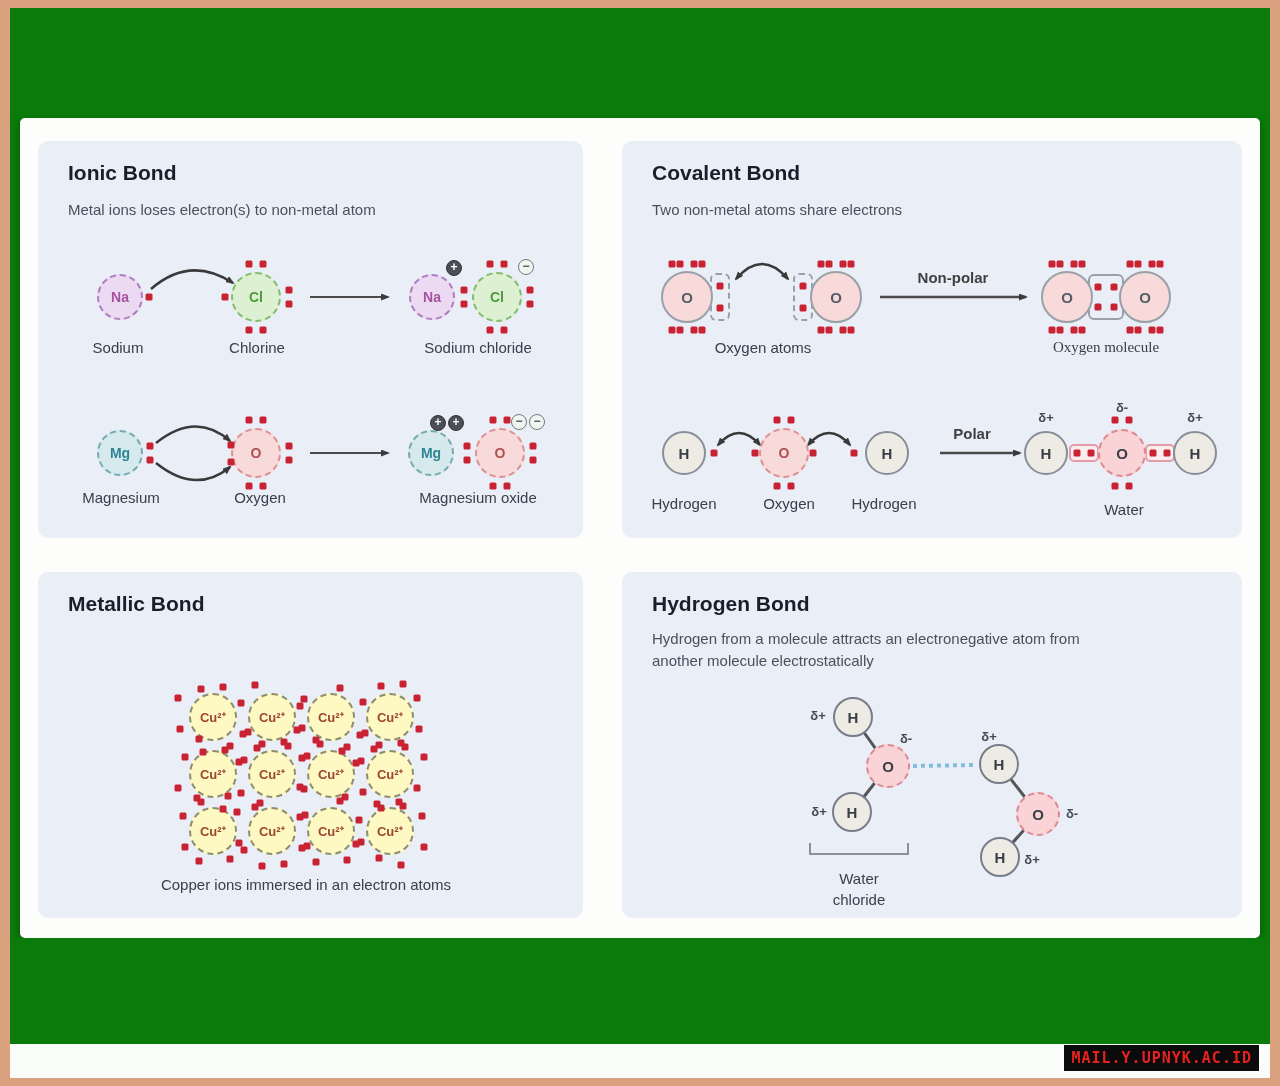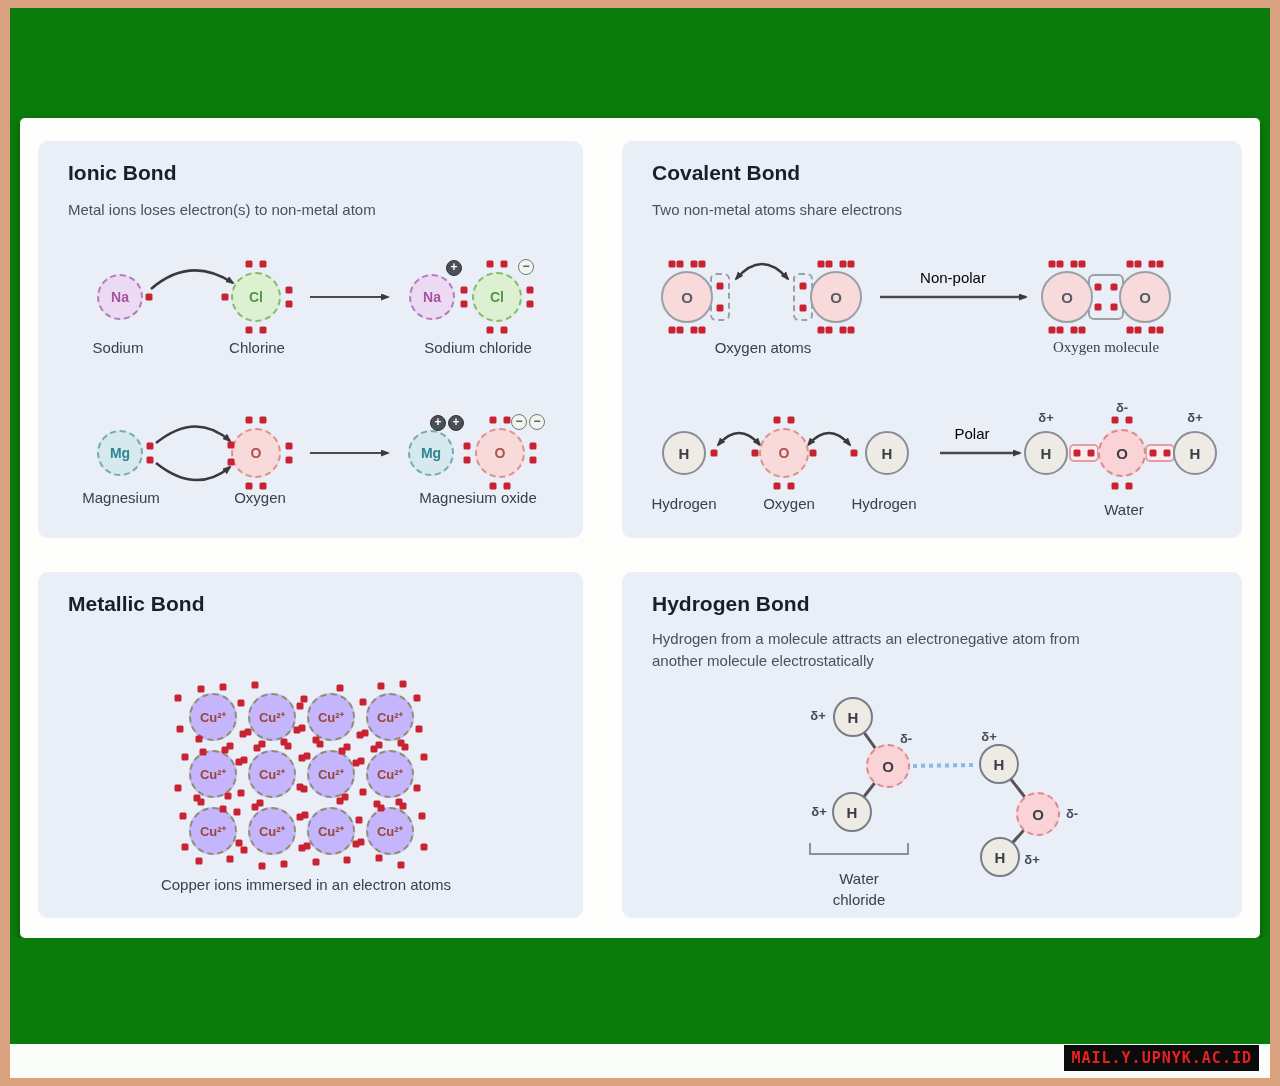--- a/index.html
+++ b/index.html
@@ -20,25 +20,25 @@
   .atom { position:absolute; transform:translate(-50%,-50%); border-radius:50%;
     display:flex; align-items:center; justify-content:center; font-weight:bold; z-index:2; }
   .a-na { width:46px; height:46px; background:#ecdaf2; border:2px dashed #b07cc2; color:#a652a0; font-size:14px; }
   .a-cl { width:50px; height:50px; background:#def0d2; border:2px dashed #83bb70; color:#4d9a3c; font-size:14px; }
   .a-mg { width:46px; height:46px; background:#d6e9ec; border:2px dashed #74aab4; color:#2e8694; font-size:14px; }
   .a-oi { width:50px; height:50px; background:#f8dada; border:2px dashed #dd9090; color:#b05050; font-size:14px; }
   .a-oc { width:52px; height:52px; background:#f8dada; border:2px solid #9aa0a8; color:#555d66; font-size:15px; }
   .a-h  { width:44px; height:44px; background:#edebe3; border:2px solid #878e99; color:#3a3f47; font-size:15px; }
   .a-ohb{ width:44px; height:44px; background:#f9d3d6; border:2px dashed #dd8890; color:#3a3f47; font-size:15px; }
   .a-hhb{ width:40px; height:40px; background:#edebe3; border:2px solid #777e89; color:#3a3f47; font-size:15px; }
-  .a-cu { width:48px; height:48px; background:#c4b5fd; border:2px dashed #8e8d6e; color:#9c4634; font-size:13px; }
+  .a-cu { width:48px; height:48px; background:#fef9c3; border:2px dashed #8e8d6e; color:#9c4634; font-size:13px; }
   .dot { position:absolute; width:7px; height:7px; background:#c92333; border-radius:1.5px;
     transform:translate(-50%,-50%); z-index:3; }
   .lbl { position:absolute; transform:translateX(-50%); font-size:15px; color:#39404d; white-space:nowrap; z-index:2; }
-  .lbl.bold { font-weight:normal; color:#000000;text-align:right; }
+  .lbl.bold { font-weight:bold; color:#404040;text-align:right; }
   .charge { position:absolute; transform:translate(-50%,-50%); width:16px; height:16px; border-radius:50%;
     font-size:12px; line-height:13px; text-align:center; font-weight:bold; z-index:4; }
   .charge.plus { background:#4a4f58; color:#fff; border:1px solid #333; }
   .charge.minus { background:#f2f4f0; color:#3e5a52; border:1.5px solid #6d7d78; }
   .delta { position:absolute; transform:translate(-50%,-50%); font-size:13px; font-weight:bold;
     color:#434a55; z-index:4; white-space:nowrap; }
   .ebox { position:absolute; transform:translate(-50%,-50%); border-radius:6px; z-index:1; }
   .ebox.dash { border:2px dashed #9aa0a8; }
   .ebox.solid { border:2px solid #9aa0a8; }
   .ebox.pink { border:2px solid #e39ca8; background:#fbecee; border-radius:5px; }

